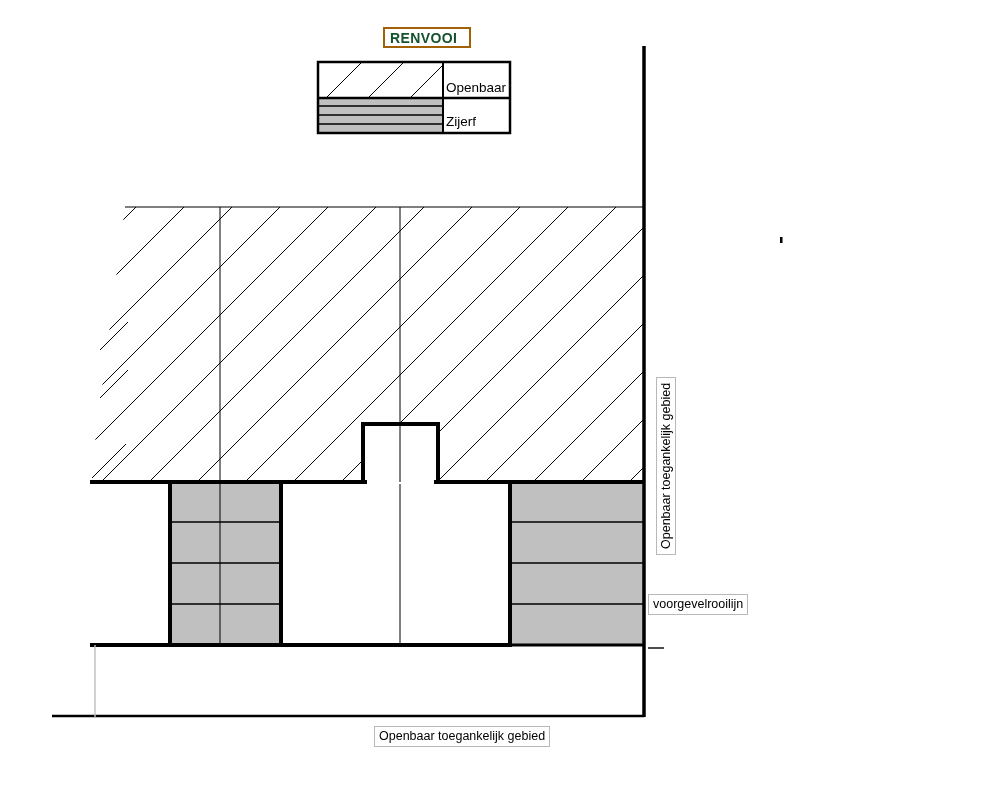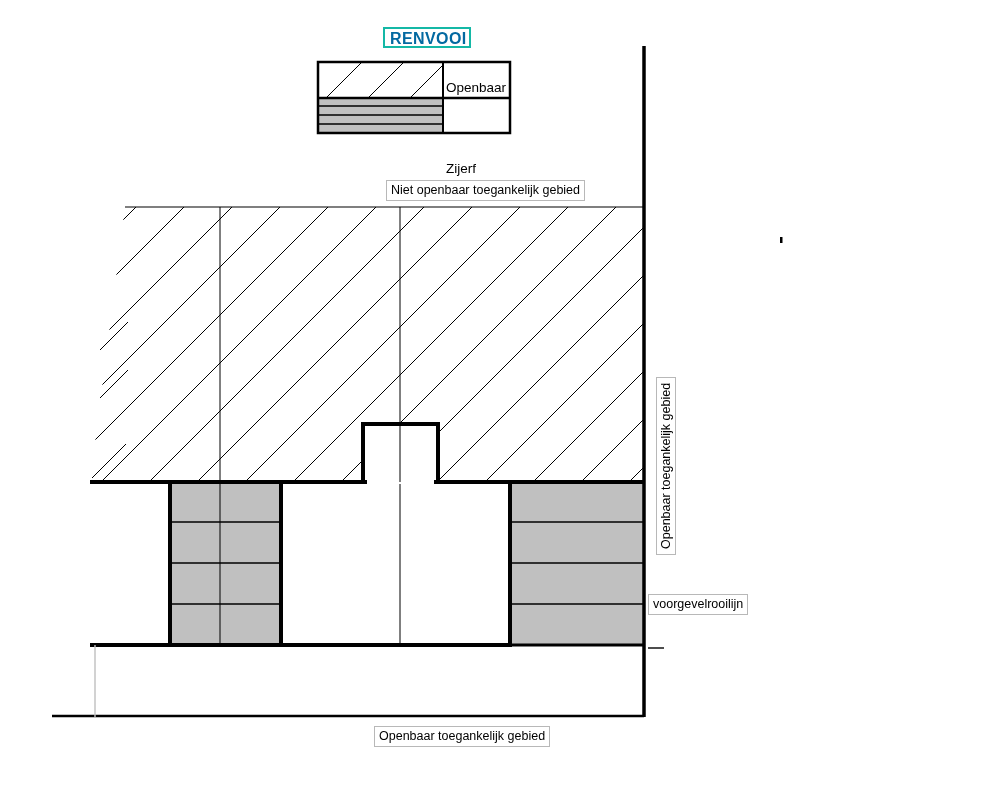--- a/index.html
+++ b/index.html
@@ -35,27 +35,27 @@
     font-size: 12.5px;
     line-height: 16px;
     color: #000000;
     white-space: nowrap;
     padding: 1px 4px 2px 4px;
     box-sizing: border-box;
   }
   .lbl-title {
     position: absolute;
     background: #ffffff;
-    border: 2px solid #14b8a6;
+    border: 2px solid #a16207;
     font-family: "Liberation Sans", sans-serif;
     font-weight: bold;
-    font-size: 16px;
+    font-size: 14px;
     line-height: 17px;
     letter-spacing: 0.4px;
-    color: #0369a1;
+    color: #14532d;
     white-space: nowrap;
     padding: 1px 6px 1px 5px;
     box-sizing: border-box;
   }
   .lbl-plain {
     position: absolute;
     background: transparent;
     font-family: "Liberation Sans", sans-serif;
     font-size: 13.5px;
     line-height: 16px;
@@ -200,23 +200,22 @@
 
       <line x1="318" y1="98" x2="510" y2="98" stroke="#000000" stroke-width="2.5"></line>
       <line x1="443" y1="62" x2="443" y2="133" stroke="#000000" stroke-width="2"></line>
     </g>
   </svg>
 
   <div class="lbl-title" style="left:383px; top:27px; width:88px; height:21px;">RENVOOI</div>
 
   <div class="lbl-plain" style="left:446px; top:80px;">Openbaar</div>
 
-  <div class="lbl-plain" style="left:446px; top:114px;margin-top:47px;">Zijerf</div>
-
-  <div class="lbl" style="left:386px; top:180px;">Niet openbaar toegankelijk gebied</div>
+  <div class="lbl-plain" style="left:446px; top:114px;">Zijerf</div>
+
 
   <div class="lbl" style="left:374px; top:726px;">Openbaar toegankelijk gebied</div>
 
   <div class="lbl-vert" style="left:656px; top:555px;">Openbaar toegankelijk gebied</div>
 
   <div class="lbl" style="left:648px; top:594px;">voorgevelrooilijn</div>
 
 </div>
 
 </body></html>

